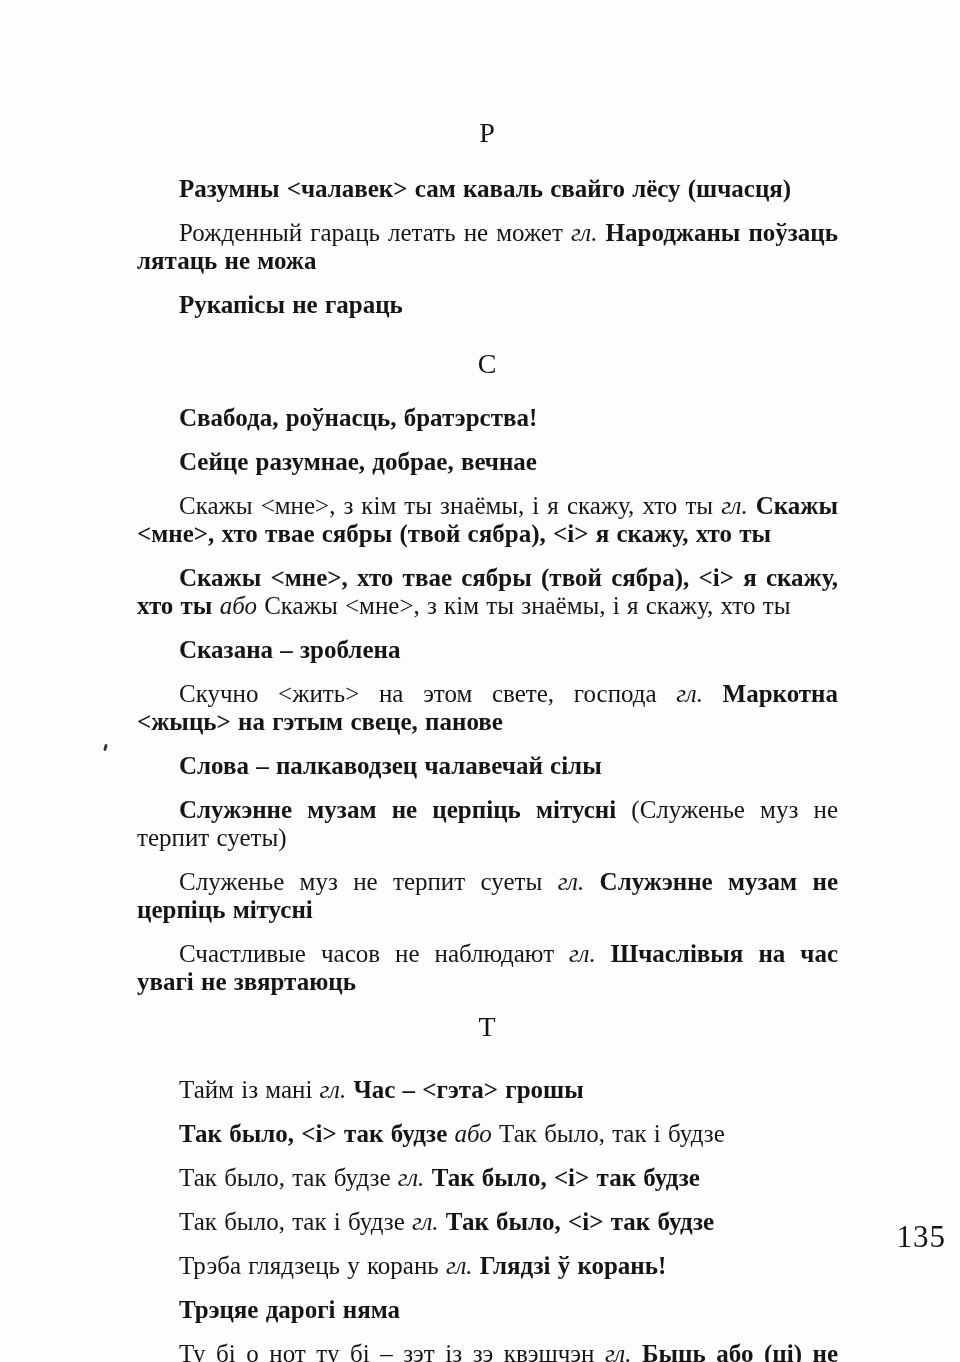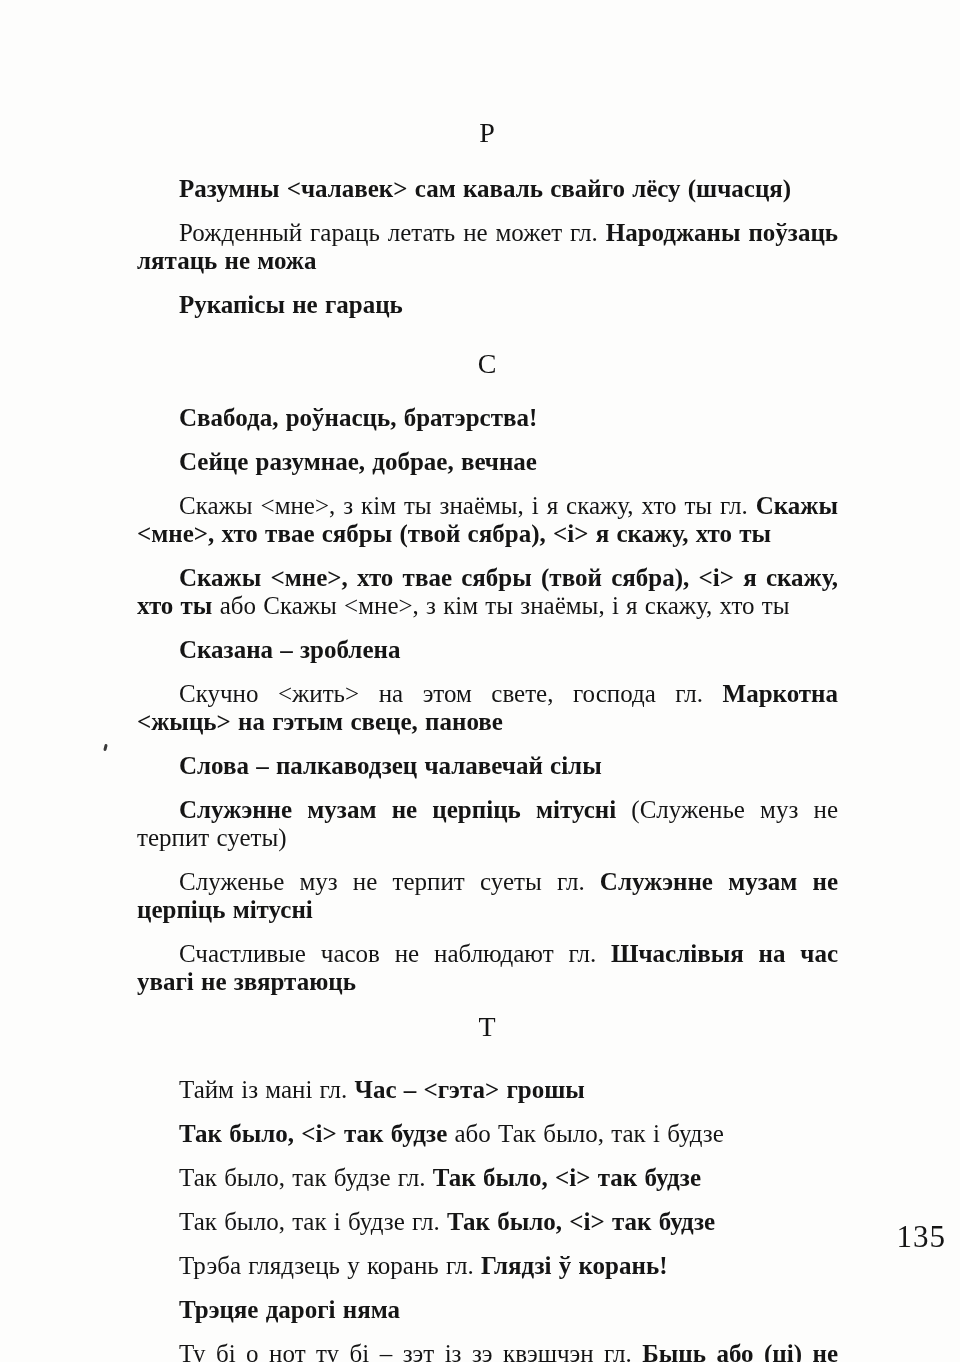--- a/index.html
+++ b/index.html
@@ -32,21 +32,21 @@
   .section-letter.m-t { margin: 14px 0 34px 0; }
   .entry {
     margin: 16px;
     font-size: 25px;
     line-height: 28px;
     text-align: justify;
     text-indent: 42px;
     word-spacing: 1px;
   }
   .seg-b { font-weight: 700; }
-  .seg-i { }
+  .seg-i { font-style: italic; }
   .seg-r { font-weight: 400; }
   .page-number {
     position: absolute;
     top: 1219px; left: 0;
     width: 946px;
     text-align: right;
     font-size: 31px;
     letter-spacing: 1px;
   }
   .artifact {

